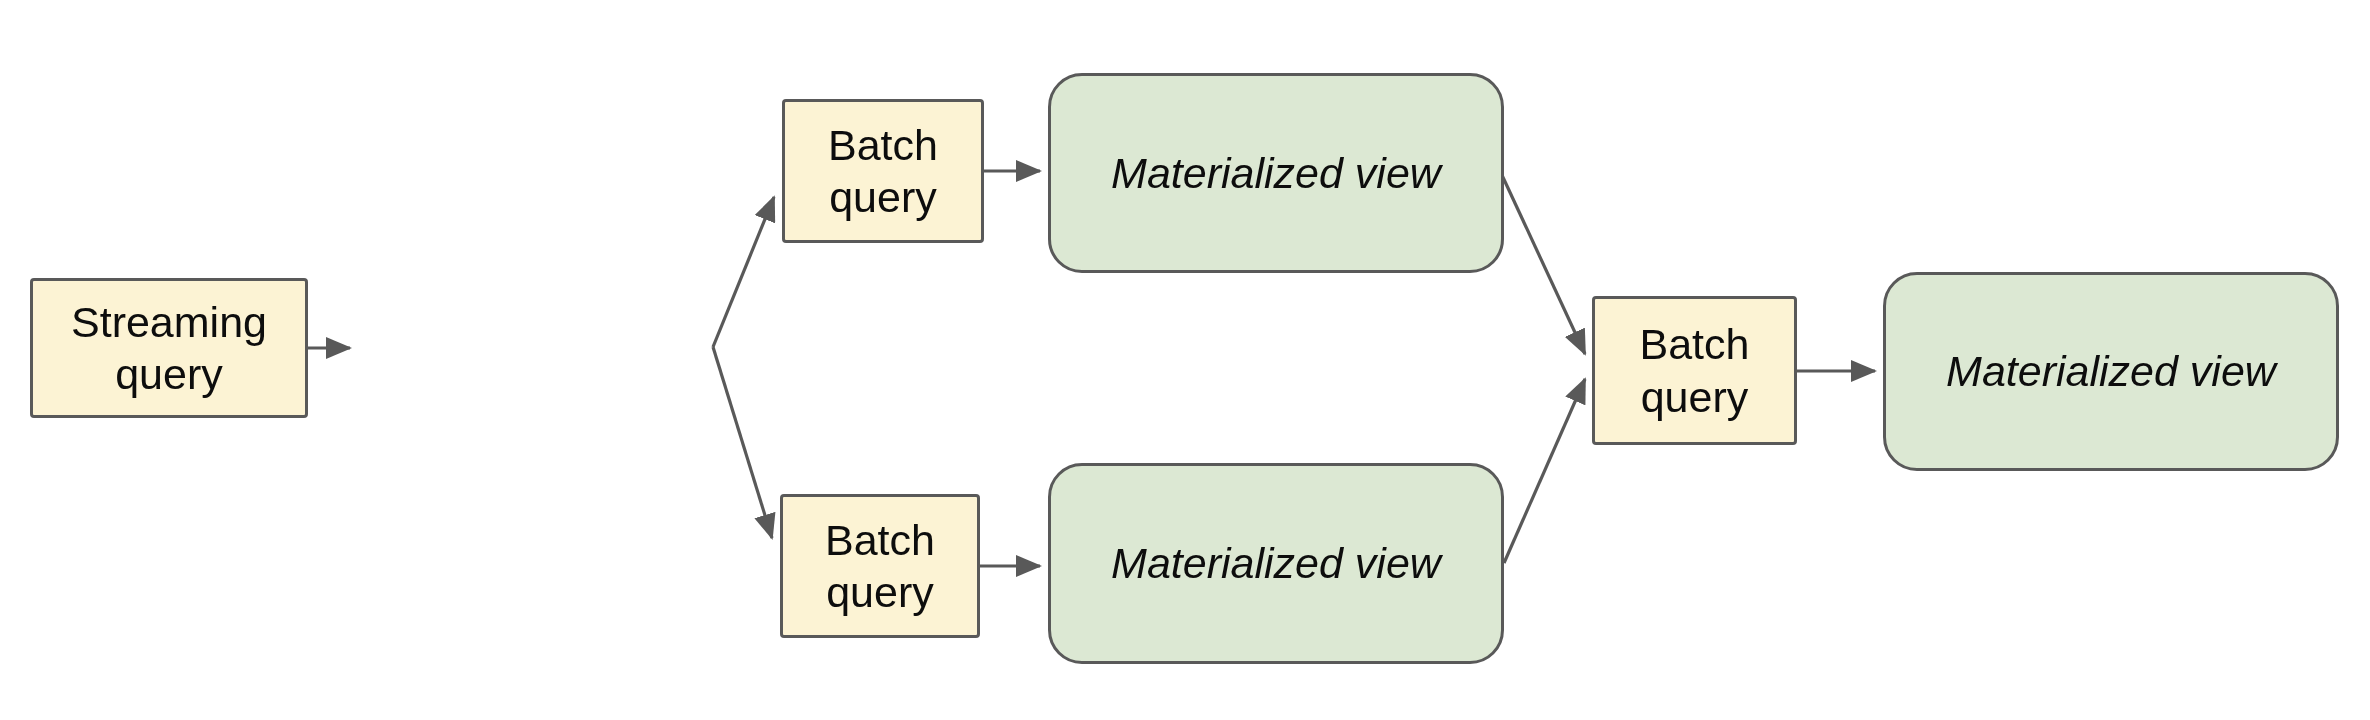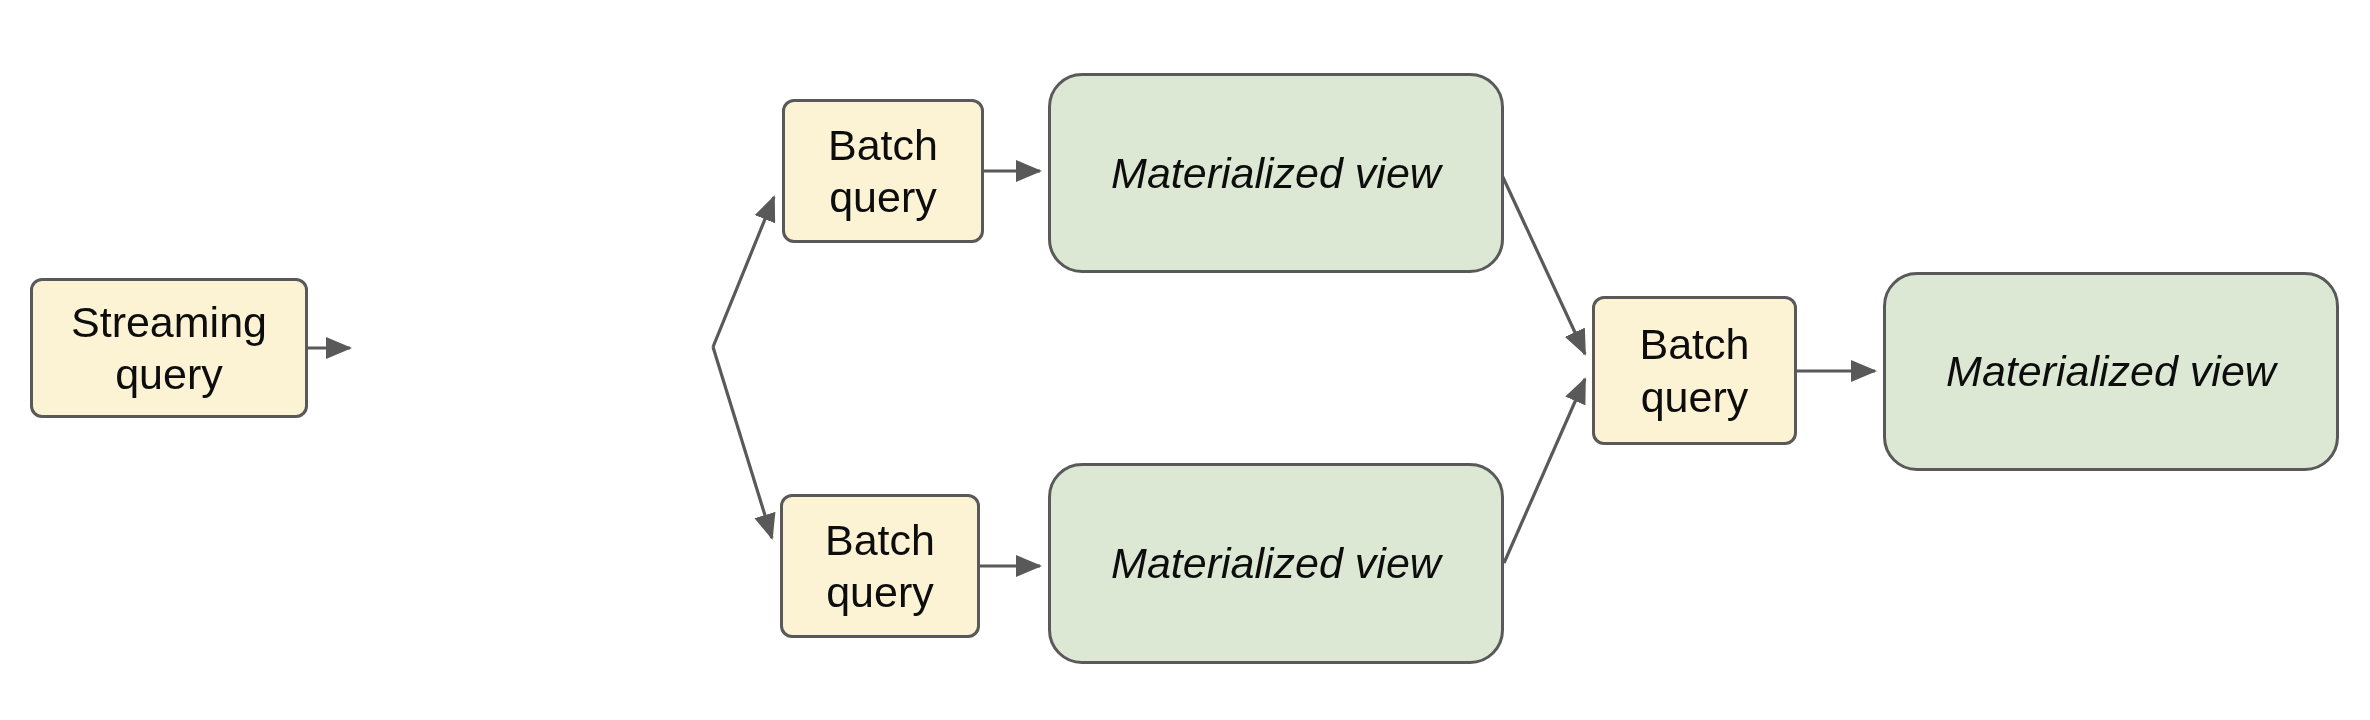--- a/index.html
+++ b/index.html
@@ -36,21 +36,21 @@
     position: absolute;
     display: flex;
     align-items: center;
     justify-content: center;
     text-align: center;
     color: var(--text);
     font-size: 43px;
     line-height: 1.22;
     border: 3px solid var(--border);
   }
-  .node.query { background: var(--query-fill); border-radius: 12px; }
+  .node.query { background: var(--query-fill); border-radius: 4px; }
   .node.table { background: var(--table-fill); border-radius: 34px; font-style: italic; }
 
   .pos-streaming-query        { left: 30px;   top: 278px; width: 278px; height: 140px; justify-content: center; }
   .pos-table                  { left: 358px;  top: 243px; width: 356px; height: 210px; }
   .pos-batch-query-top        { left: 782px;  top: 99px;  width: 202px; height: 144px; }
   .pos-materialized-view-top  { left: 1048px; top: 73px;  width: 456px; height: 200px; }
   .pos-batch-query-bottom     { left: 780px;  top: 494px; width: 200px; height: 144px; }
   .pos-materialized-view-bottom { left: 1048px; top: 463px; width: 456px; height: 201px; }
   .pos-batch-query-final      { left: 1592px; top: 296px; width: 205px; height: 149px; }
   .pos-materialized-view-final { left: 1883px; top: 272px; width: 456px; height: 199px; }

